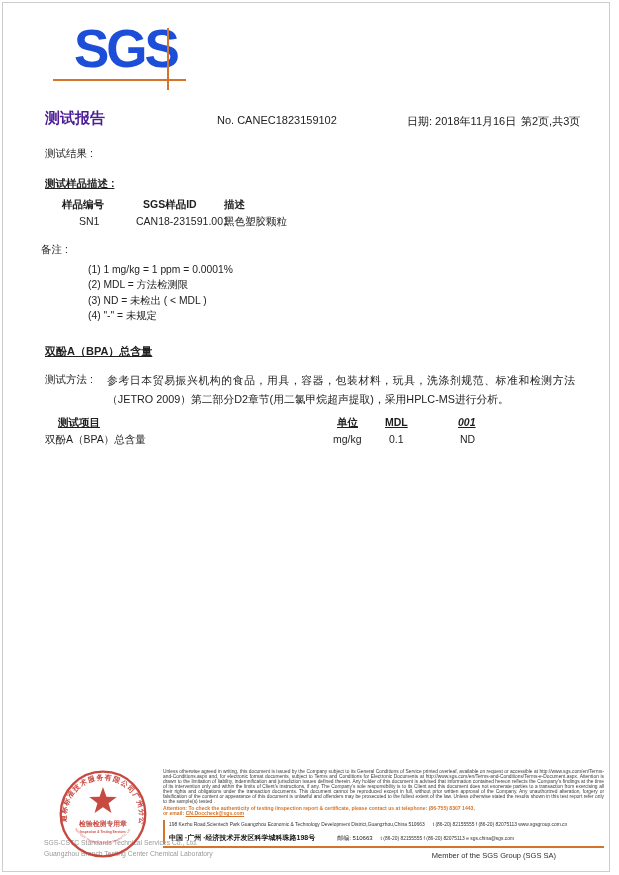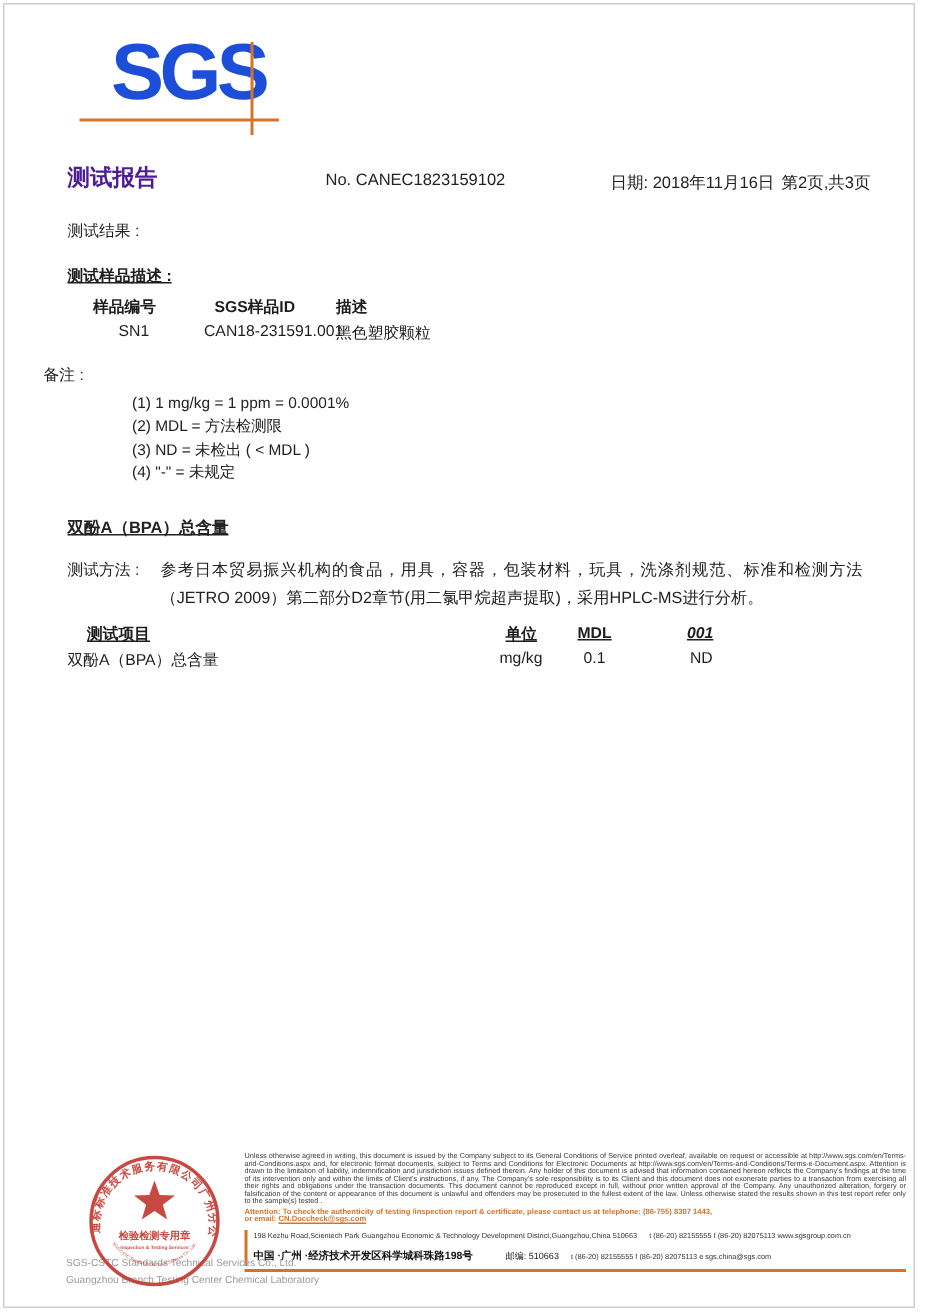--- a/index.html
+++ b/index.html
@@ -23,21 +23,21 @@
 
   .t10{font-size:10.5px;color:#1e1e1e;}
   .results-heading{position:absolute;left:45px;top:147px;}
   .sample-desc-heading{position:absolute;left:45px;top:177px;font-weight:bold;text-decoration:underline;}
 
   .st-h{position:absolute;top:198px;font-weight:bold;}
   .st-v{position:absolute;top:215px;}
   .st-c1h{left:62px;} .st-c2h{left:143px;} .st-c3h{left:224px;}
   .st-c1v{left:79px;text-align:right;} .st-c2v{left:136px;} .st-c3v{left:224px;}
 
-  .notes-heading{position:absolute;left:29px;top:243px;}
+  .notes-heading{position:absolute;left:41px;top:243px;}
   .notes{position:absolute;left:88px;top:262px;font-size:10.3px;line-height:15.4px;}
 
   .bpa-heading{position:absolute;left:45px;top:344px;font-size:11px;font-weight:bold;text-decoration:underline;}
   .method-label{position:absolute;left:45px;top:373px;}
   .method-text{position:absolute;left:107px;top:371px;width:468px;font-size:10.8px;line-height:19px;text-align:justify;}
 
   .rt-h{position:absolute;top:416px;font-weight:bold;text-decoration:underline;}
   .rt-v{position:absolute;top:433px;}
   .rt-item-h{left:58px;} .rt-unit-h{left:337px;} .rt-mdl-h{left:385px;} .rt-001-h{left:434px;font-style:italic;padding-left:24px;}
   .rt-item-v{left:45px;} .rt-unit-v{left:333px;} .rt-mdl-v{left:389px;} .rt-001-v{left:436px;padding-left:24px;}
@@ -115,20 +115,21 @@
     <div class="disclaimer">Unless otherwise agreed in writing, this document is issued by the Company subject to its General Conditions of Service printed overleaf, available on request or accessible at http://www.sgs.com/en/Terms-and-Conditions.aspx and, for electronic format documents, subject to Terms and Conditions for Electronic Documents at http://www.sgs.com/en/Terms-and-Conditions/Terms-e-Document.aspx. Attention is drawn to the limitation of liability, indemnification and jurisdiction issues defined therein. Any holder of this document is advised that information contained hereon reflects the Company's findings at the time of its intervention only and within the limits of Client's instructions, if any. The Company's sole responsibility is to its Client and this document does not exonerate parties to a transaction from exercising all their rights and obligations under the transaction documents. This document cannot be reproduced except in full, without prior written approval of the Company. Any unauthorized alteration, forgery or falsification of the content or appearance of this document is unlawful and offenders may be prosecuted to the fullest extent of the law. Unless otherwise stated the results shown in this test report refer only to the sample(s) tested .</div>
     <div class="attention">
       <div>Attention: To check the authenticity of testing /inspection report &amp; certificate, please contact us at telephone: (86-755) 8307 1443,</div>
       <div><span>or email: </span><span class="email">CN.Doccheck@sgs.com</span></div>
     </div>
     <div class="address-block">
       <div class="addr-row1"><span>198 Kezhu Road,Scientech Park Guangzhou Economic &amp; Technology Development District,Guangzhou,China 510663</span><span class="addr-contact">t (86-20) 82155555   f (86-20) 82075113   www.sgsgroup.com.cn</span></div>
       <div class="addr-row2"><span class="addr-cn">中国 ·广州 ·经济技术开发区科学城科珠路198号</span><span class="addr-postal">邮编: 510663</span><span class="addr-contact">t (86-20) 82155555   f (86-20) 82075113   e  sgs.china@sgs.com</span></div>
     </div>
     <div class="footer-rule"></div>
+    <div class="member">Member of the SGS Group (SGS SA)</div>
   </div>
 
   <div class="company-lines">
     <div>SGS-CSTC Standards Technical Services Co., Ltd.</div>
     <div>Guangzhou Branch Testing Center Chemical Laboratory</div>
   </div>
 
   <svg class="stamp" viewBox="0 0 100 100">
     <defs>
       <path id="arcTop" d="M 10,62 A 41,41 0 1 1 90,62"></path>

